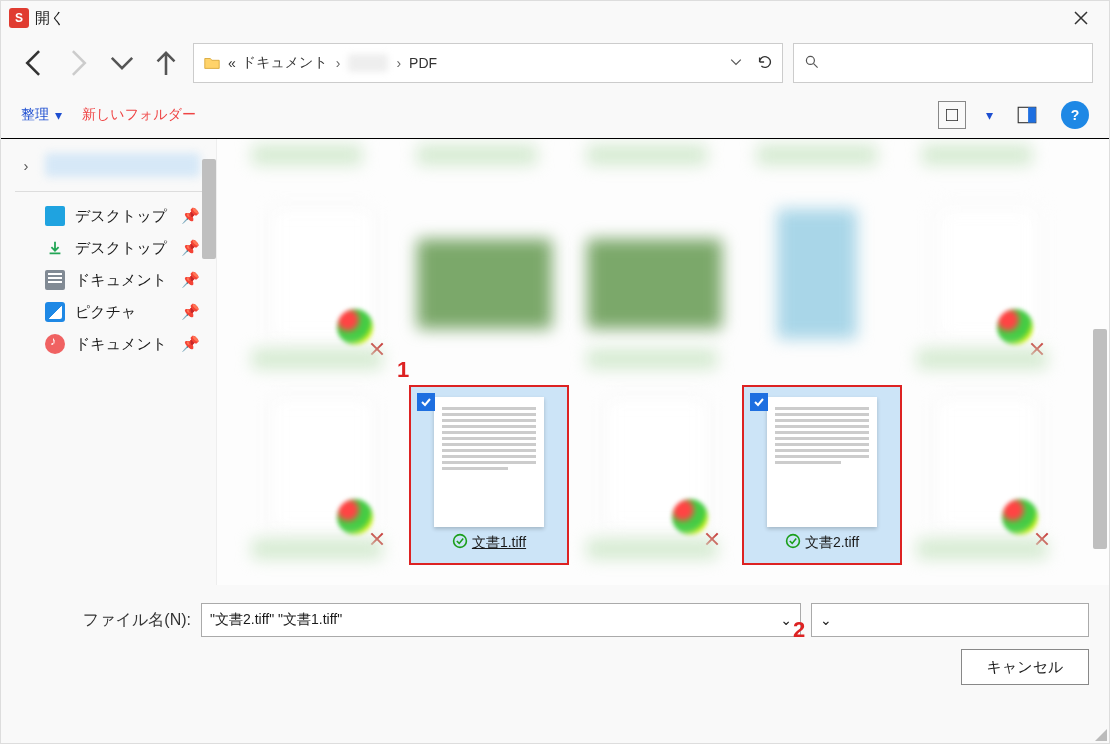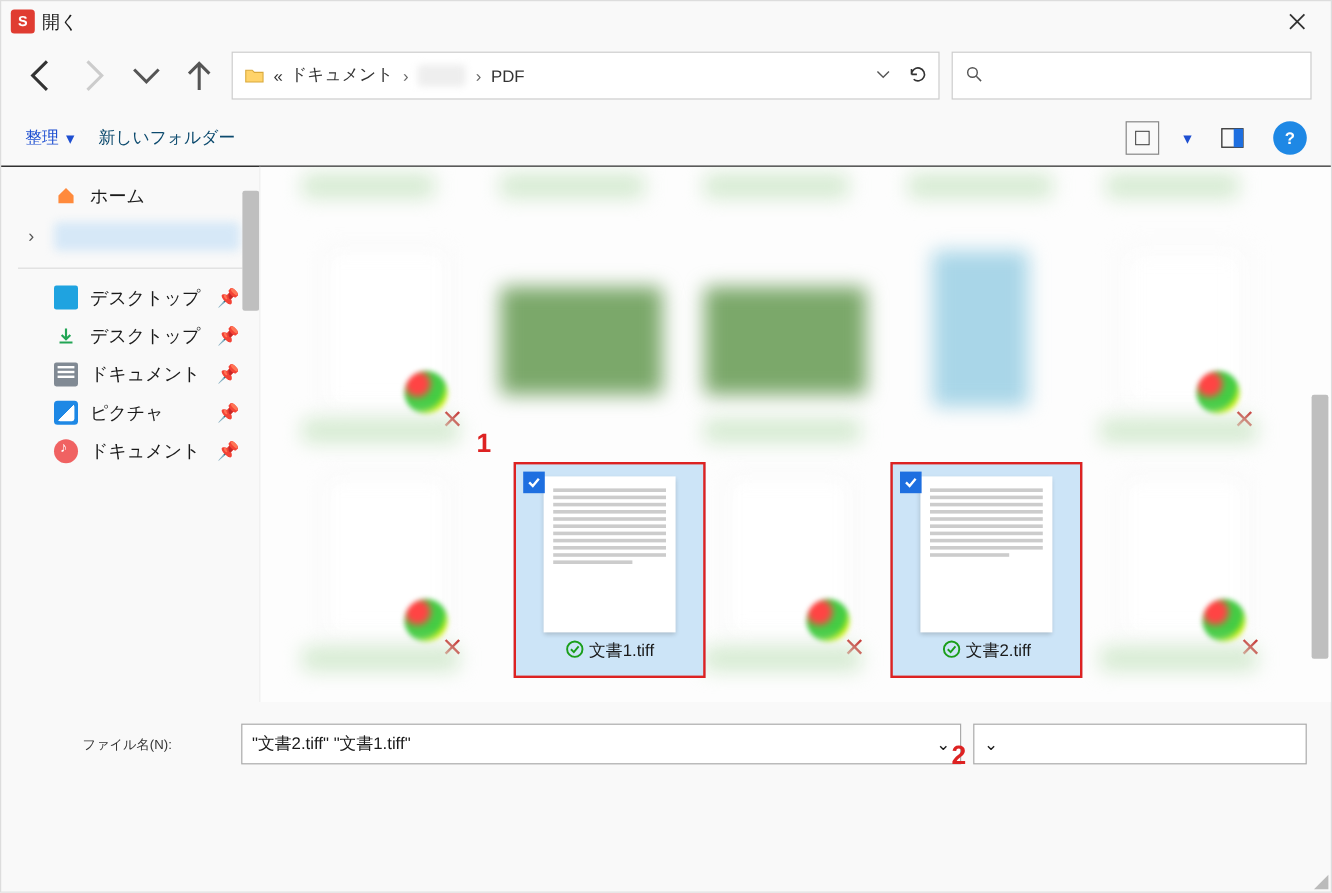--- a/index.html
+++ b/index.html
@@ -21,21 +21,21 @@
 .addrbar .sep { color:#666; margin:0 2px; }
 .addrbar .blurchip { display:inline-block; width:40px; height:18px; background:#eee; filter:blur(3px); border-radius:3px; }
 .addrbar .flex { flex:1; }
 .addrbar .chev { color:#555; }
 .addrbar .refresh { color:#333; margin-left:6px; }
 .searchbox { width: 300px; height:40px; border:1px solid #ccc; background:#fff; display:flex; align-items:center; padding:0 10px; color:#888; }
 .searchbox .ph { flex:1; }
 
 .toolbar { height: 48px; display:flex; align-items:center; padding:0 20px; gap: 20px; border-bottom:1px solid #000000; }
 .toolbar .org { color:#1e4fd1; display:flex; align-items:center; gap:6px; cursor:pointer; }
-.toolbar .newf { color:#0c4a6e; cursor:pointer; }
+.toolbar .newf { color:#ef4444; cursor:pointer; }
 .toolbar .flex { flex:1; }
 .toolbar .viewopt { width:28px; height:28px; border:1px solid #888; display:flex; align-items:center; justify-content:center; cursor:pointer; }
 .toolbar .vdrop { color:#1e4fd1; }
 .toolbar .preview { width:28px; height:28px; display:flex; align-items:center; justify-content:center; cursor:pointer; }
 .toolbar .help { width:28px; height:28px; background:#1e88e5; color:#fff; border-radius:50%; display:flex; align-items:center; justify-content:center; font-weight:bold; cursor:pointer; }
 
 .body { display:flex; height: 446px; }
 .side { width: 215px; padding: 8px 10px; overflow:hidden; position:relative; }
 .side .item { display:flex; align-items:center; gap:10px; padding:6px 6px; cursor:pointer; font-size:15px; }
 .side .item .pin { margin-left:auto; color:#888; }
@@ -64,21 +64,21 @@
 .selthumb .paper .ln { height:3px; background:#ccc; }
 .selthumb .paper .ln.s { width:70%; }
 .selthumb .fname { margin-top:6px; display:flex; align-items:center; gap:4px; font-size:14px; }
 .selthumb .fname .ok { color:#1a9e1a; }
 .area-scroll { position:absolute; right:2px; top:190px; width:14px; height:220px; background:#bfbfbf; border-radius:2px; }
 
 .annot { position:absolute; color:#d22; font-size:22px; font-weight:bold; }
 
 .footer { padding: 18px 20px 10px; }
 .footer .row { display:flex; align-items:center; gap:10px; margin-bottom:12px; }
-.footer .lbl { width: 170px; text-align:center; color:#333; font-size:11px; }
+.footer .lbl { width: 170px; text-align:right; color:#333; font-size:16px; }
 .footer .fname-in { flex:1; height:34px; border:1px solid #aaa; background:#fff; padding:0 8px; display:flex; align-items:center; justify-content:space-between; }
 .footer .fmt { width:278px; height:34px; border:1px solid #aaa; background:#fff; padding:0 8px; display:flex; align-items:center; justify-content:space-between; }
 .footer .btns { display:flex; justify-content:flex-end; gap:16px; }
 .footer .btn { width:128px; height:36px; border:1px solid #888; background:#fff; display:flex; align-items:center; justify-content:center; cursor:pointer; font-size:15px; }
 .footer .btn.open { border:2px solid #d22; }
 
 .ico { width:20px; height:20px; display:inline-flex; align-items:center; justify-content:center; }
 .ico svg { width:18px; height:18px; }
 .ico.home svg path { fill:#ff8a3c; }
 .ico.gallery { background:#1e88e5; border-radius:3px; position:relative; }
@@ -188,29 +188,20 @@
           <rect x="2" y="3" width="16" height="14" fill="none" stroke="#333"></rect>
           <rect x="11" y="3" width="7" height="14" fill="#1e6fe0"></rect>
         </svg>
     </div>
     <div class="help">?</div>
   </div>
 
   <div class="body">
     <div class="side">
       <div class="item">
-        <span class="chevx"></span>
-        <span class="ico home">
-            <svg viewBox="0 0 20 20">
-              <path d="M3 10 L10 3 L17 10 V17 H3 Z"></path>
-            </svg>
-          </span>
-        <span>ホーム</span>
-      </div>
-      <div class="item">
         <span class="chevx">›</span>
         <span class="blurrow" style="flex:1;height:24px;margin:0"></span>
       </div>
       <div class="divider"></div>
       <div class="item">
         <span class="chevx"></span>
         <span class="ico folder-blue"></span>
         <span>デスクトップ</span>
         <span class="pin">📌</span>
       </div>
@@ -275,21 +266,21 @@
         <div class="blurthumb page" style="left:390px; top:260px; width:100px; height:130px;"></div>
         <div class="badge" style="left:455px; top:360px;"></div>
         <div class="cross" style="left:485px; top:390px;"></div>
         <div class="blurthumb cap" style="left:370px; top:400px; width:130px;"></div>
 
         <div class="blurthumb page" style="left:720px; top:260px; width:100px; height:130px;"></div>
         <div class="badge" style="left:785px; top:360px;"></div>
         <div class="cross" style="left:815px; top:390px;"></div>
         <div class="blurthumb cap" style="left:700px; top:400px; width:130px;"></div>
 
-        <div class="selthumb" style="left:211px; top:246px;">
+        <div class="selthumb" style="left:192px; top:246px;text-decoration:underline;">
           <div class="chk">
               <svg viewBox="0 0 12 12">
                 <path d="M2 6 L5 9 L10 3" fill="none" stroke-width="2"></path>
               </svg>
             </div>
           <div class="paper">
             <div class="ln"></div>
               <div class="ln"></div>
               <div class="ln"></div>
               <div class="ln"></div>
@@ -356,17 +347,18 @@
         <span>⌄</span>
       </div>
       <div style="position:relative;">
         <div class="annot" style="position:absolute; left:-18px; top:14px;">2</div>
         <div class="fmt">
           <span>⌄</span>
         </div>
       </div>
     </div>
     <div class="btns">
+      <div class="btn">キャンセル</div>
     </div>
   </div>
 
   <div class="resize-grip"></div>
 </div>
 
 </body></html>

